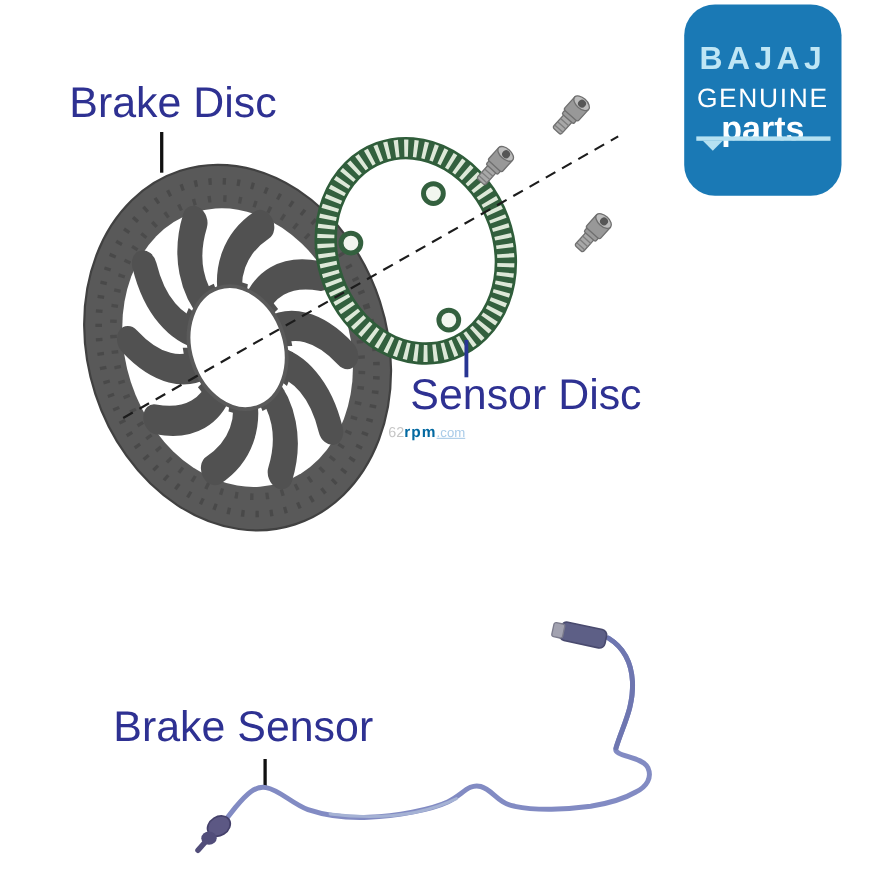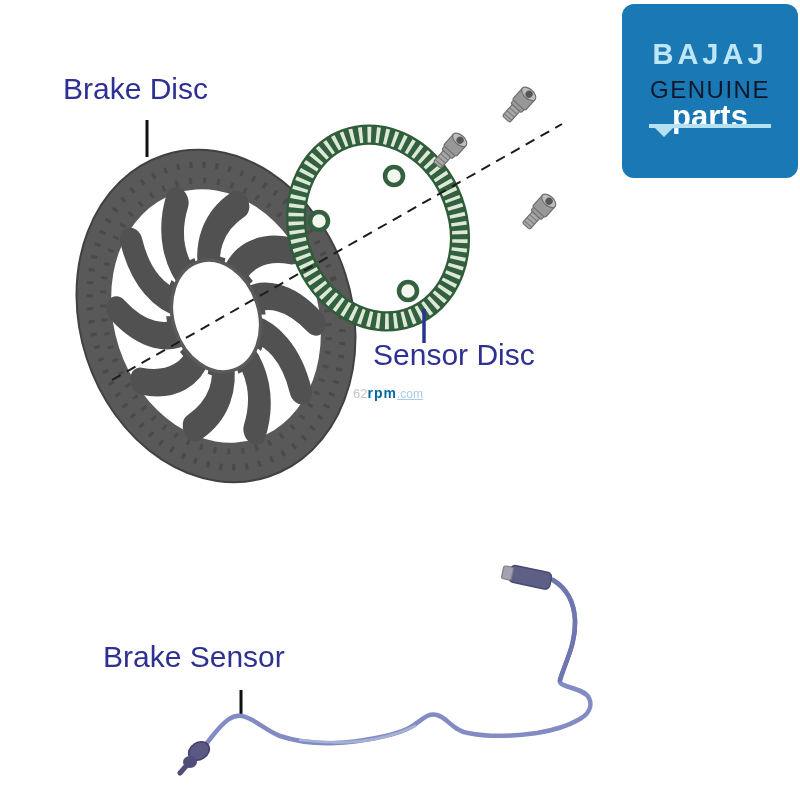--- a/index.html
+++ b/index.html
@@ -2,45 +2,45 @@
 <html><head>
 <meta charset="utf-8">
 <style>
   html,body{margin:0;padding:0;}
   body{
     width:800px;height:800px;position:relative;background:#ffffff;
     font-family:"Liberation Sans", sans-serif;overflow:hidden;
   }
   #art{position:absolute;left:0;top:0;z-index:1;}
   .part-label{
-    position:absolute;z-index:3;color:#2e3192;font-size:30px;
+    position:absolute;z-index:3;color:#2e3192;font-size:39px;
     line-height:1;white-space:nowrap;letter-spacing:0px;
   }
   #brake-label{left:63px;top:74px;}
   #sensor-label{left:373px;top:340px;}
   #speed-label{left:103px;top:642px;}
   #watermark{
     position:absolute;z-index:2;left:353px;top:385px;white-space:nowrap;
     line-height:1;
   }
   #watermark .wm-pre{font-size:13px;color:#c6c6c6;}
   #watermark .wm-mid{font-size:14px;font-weight:bold;color:#0369a1;letter-spacing:1px;}
   #watermark .wm-suf{font-size:12px;color:#a9cbe8;text-decoration:underline;}
   #logo{
-    position:absolute;z-index:3;left:622px;top:4px;width:176px;height:174px;
-    background:#1a79b5;border-radius:12px;
+    position:absolute;z-index:3;left:622px;top:4px;width:143px;height:174px;
+    background:#1a79b5;border-radius:28px;
     display:flex;flex-direction:column;align-items:center;
     padding-top:0;box-sizing:border-box;
   }
   #logo .brand{
     margin-top:36px;font-size:29px;font-weight:bold;letter-spacing:4px;
     color:#bfe6f5;line-height:1;
   }
   #logo .genuine{
-    margin-top:9px;font-size:24px;letter-spacing:1.5px;color:#0f172a;line-height:1;
+    margin-top:9px;font-size:24px;letter-spacing:1.5px;color:#ffffff;line-height:1;
   }
   #logo .parts{
     margin-top:-1px;font-size:31px;font-weight:bold;color:#ffffff;line-height:1;
   }
   #logo .underline{
     width:122px;height:4px;background:#b5e1f2;margin-top:-8px;position:relative;
   }
   #logo .underline .arrow{
     position:absolute;left:6px;top:4px;width:0;height:0;
     border-left:9px solid transparent;border-right:9px solid transparent;

